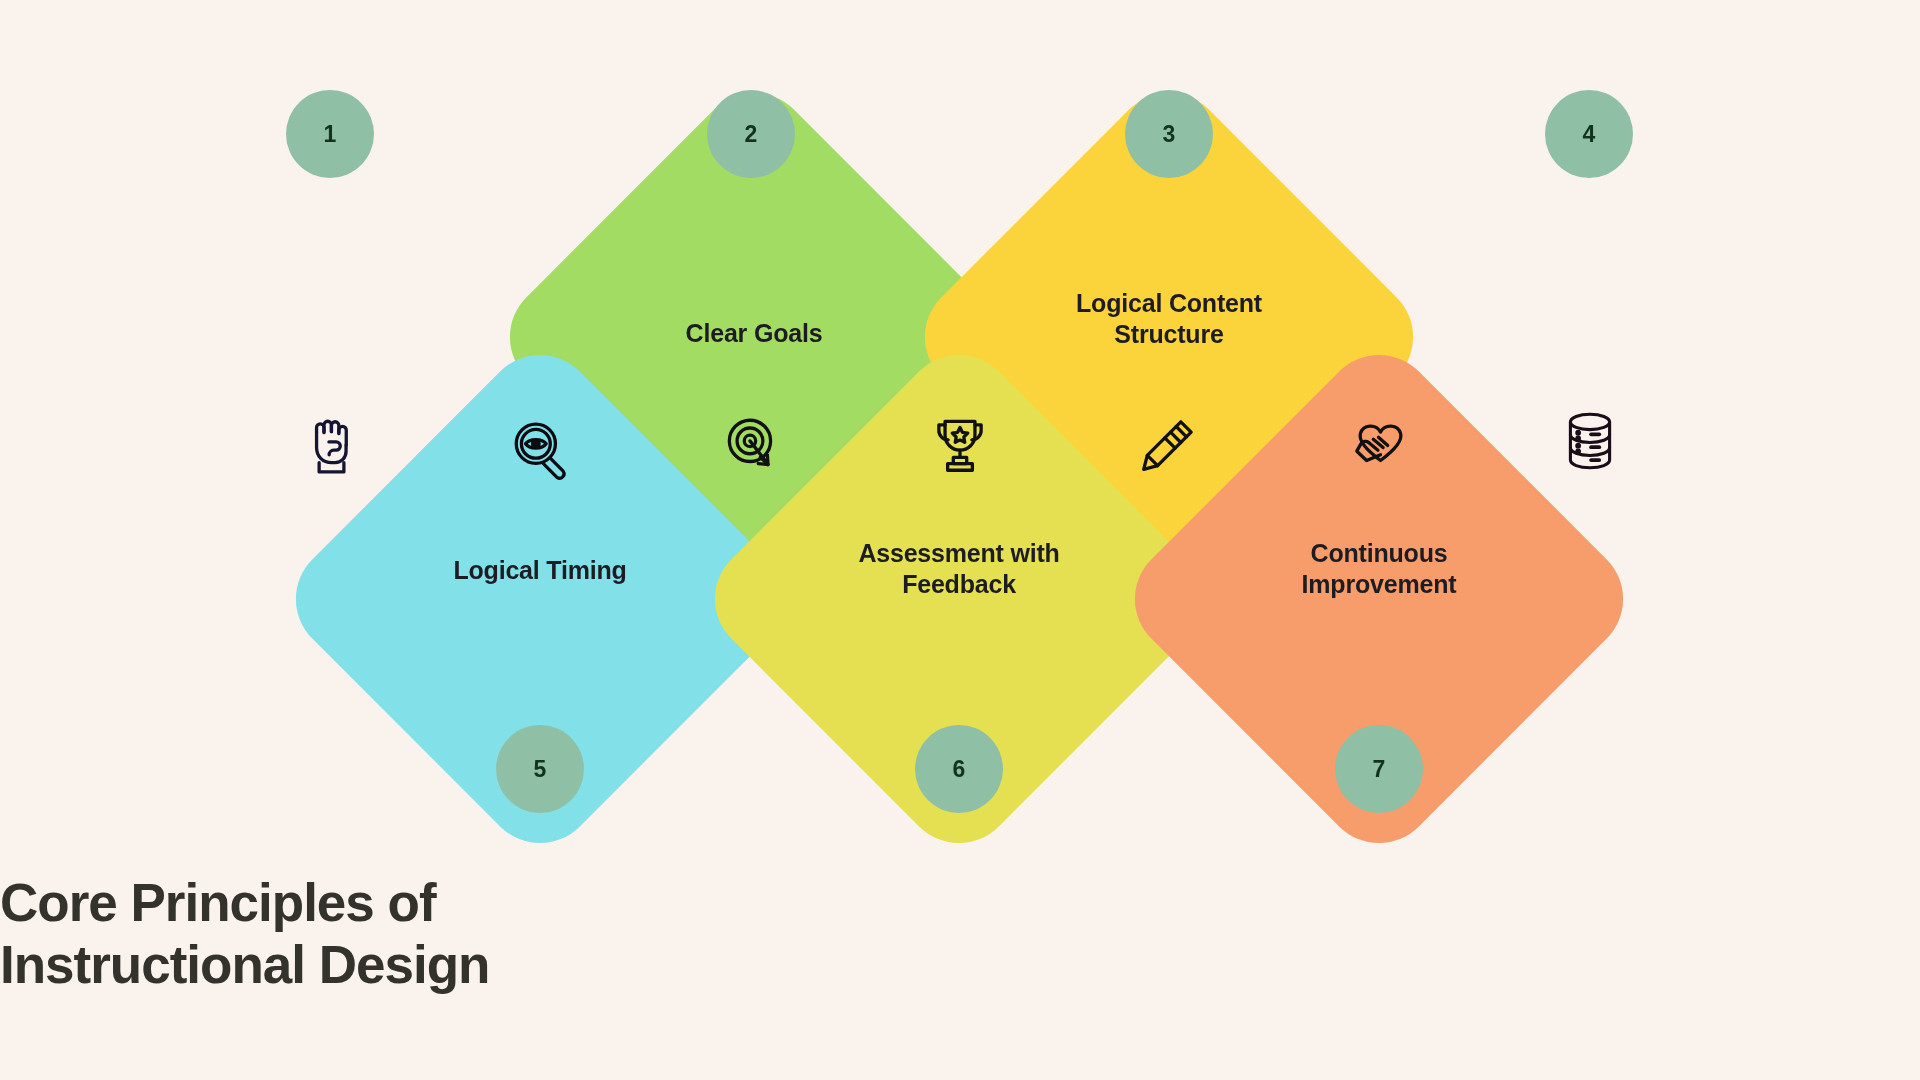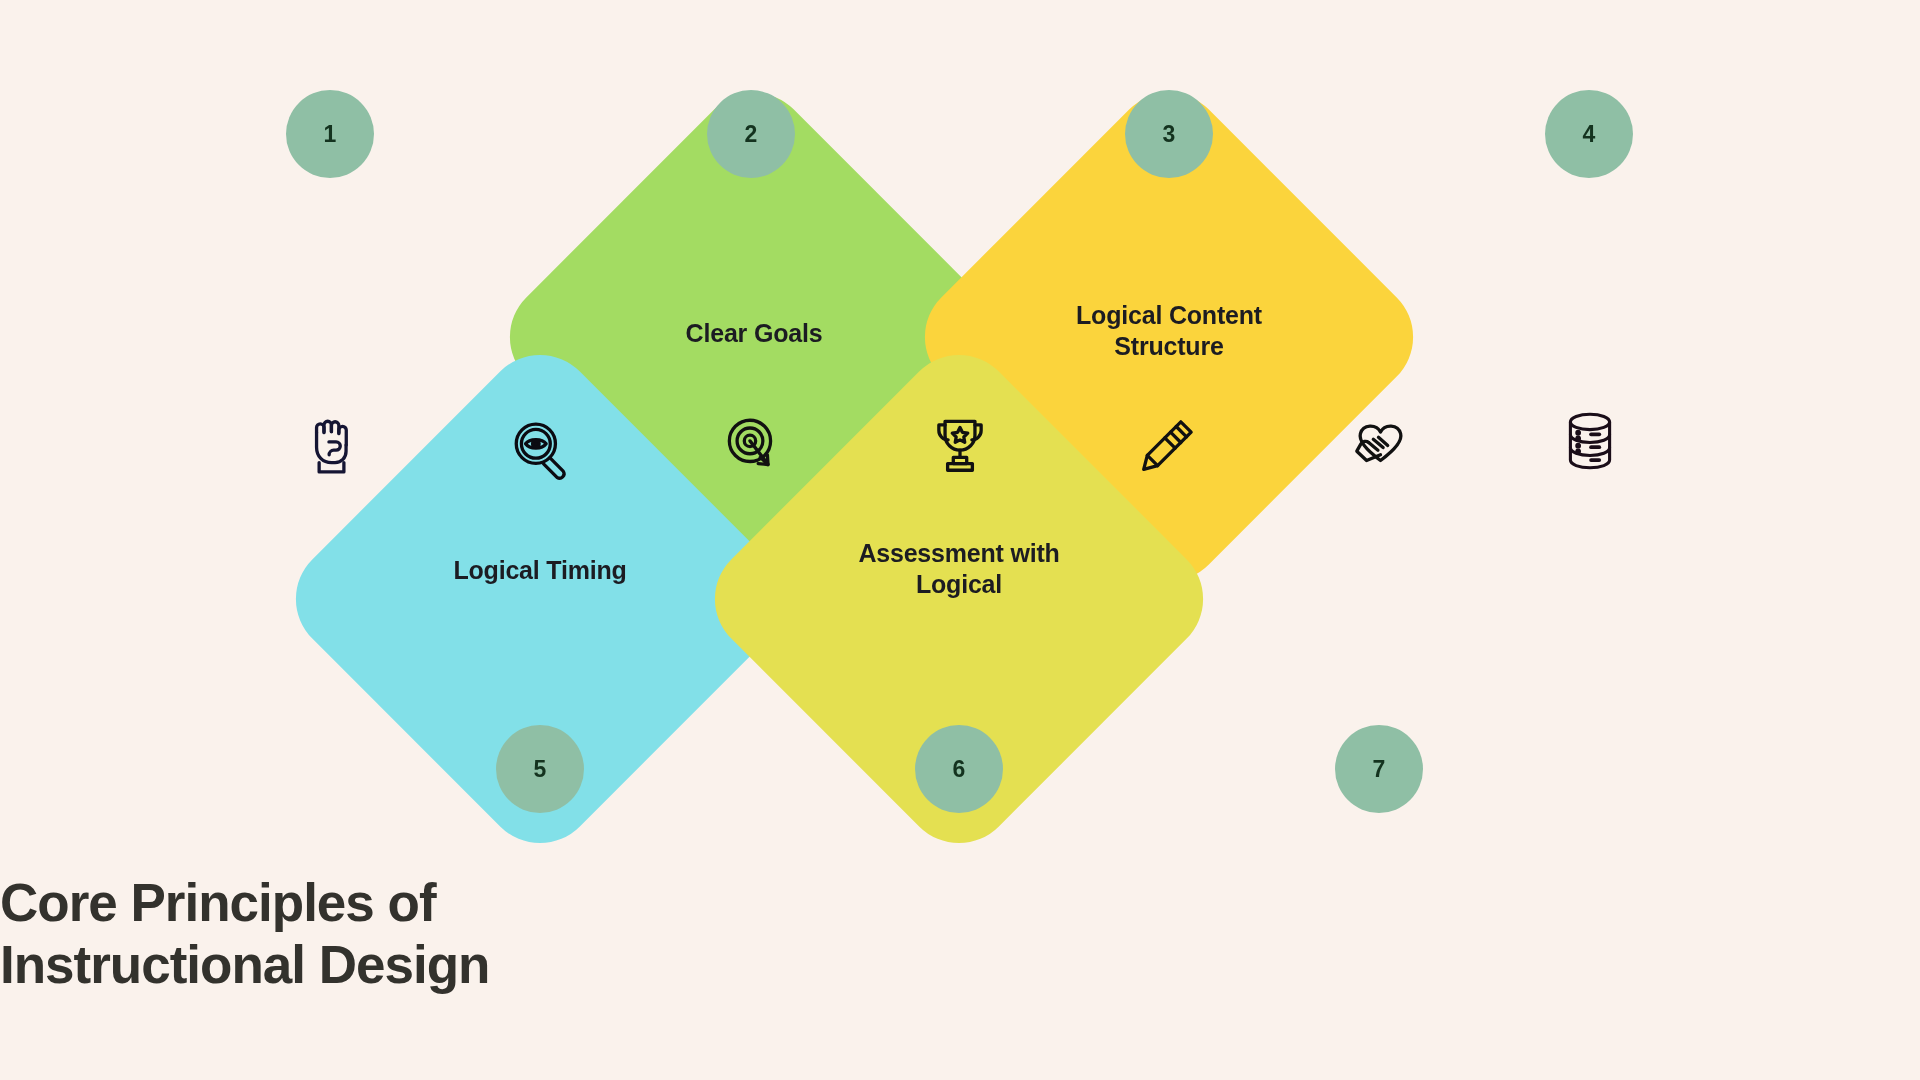--- a/index.html
+++ b/index.html
@@ -40,21 +40,21 @@
     text-align: center;
     font-weight: 700;
     font-size: 25px;
     line-height: 1.22;
     letter-spacing: -0.2px;
     color: #1C1C22;
     z-index: 3;
     white-space: pre-line;
   }
   .node.top .label { top: 170px; }
-  .node.top.two-line .label { top: 152px; }
+  .node.top.two-line .label { top: 140px; }
   .node.bottom .label { top: 145px; }
   .node.bottom.two-line .label { top: 128px; }
 
   
   .badge {
     position: absolute;
     width: 88px;
     height: 88px;
     border-radius: 50%;
     background: #8FBFA5;
@@ -179,37 +179,42 @@
       <circle cx="27" cy="25" r="14"></circle>
       <path d="M17 25 c4 -5.5 16 -5.5 20 0 c-4 5.5 -16 5.5 -20 0 z"></path>
       <circle cx="27" cy="25" r="3.2" fill="#0B0B12"></circle>
       <path d="M40.5 38.5 l13 13 a4.3 4.3 0 0 1 -6 6 l-13 -13"></path>
     </svg>
   </div>
 
   <div class="node bottom two-line" style="left:770px; top:410px;">
     <div class="shape" style="background:#E4E051;"></div>
     <div class="label">Assessment with
-Logical</div>
+Feedback</div>
   </div>
   <div class="badge" style="left:915px; top:725px;">
     <span>6</span>
   </div>
   <div class="icon" style="left:927px; top:412px;">
     <svg viewBox="0 0 64 64" fill="none" stroke="#111" stroke-width="3.2" stroke-linecap="round" stroke-linejoin="round">
       <path d="M17.5 9 h29 v13.5 c0 8 -6.5 14.5 -14.5 14.5 s-14.5 -6.5 -14.5 -14.5 z"></path>
       <path d="M17.5 12.5 h-6 v5.5 c0 5 4 9 9 9"></path>
       <path d="M46.5 12.5 h6 v5.5 c0 5 -4 9 -9 9"></path>
       <path d="M32 37 v7"></path>
       <path d="M25.5 44 h13 v6 h-13 z"></path>
       <path d="M20 50 h24 v6.5 h-24 z"></path>
       <path d="M32 15 l2.3 4.7 5.2 0.8 -3.8 3.7 0.9 5.2 -4.6 -2.4 -4.6 2.4 0.9 -5.2 -3.8 -3.7 5.2 -0.8 z"></path>
     </svg>
   </div>
 
+  <div class="node bottom two-line" style="left:1190px; top:410px;">
+    <div class="shape" style="background:#F79D6B;"></div>
+    <div class="label">Continuous
+Improvement</div>
+  </div>
   <div class="badge" style="left:1335px; top:725px;">
     <span>7</span>
   </div>
   <div class="icon" style="left:1347px; top:412px;">
     <svg viewBox="0 0 64 64" fill="none" stroke="#111" stroke-width="3.2" stroke-linecap="round" stroke-linejoin="round">
       <path d="M32.5 19.5 c-4 -8 -17 -8 -19.5 1.5 c-2 7.5 6 16 19.5 26 c13.5 -10 21.5 -18.5 19.5 -26 c-2.5 -9.5 -15.5 -9.5 -19.5 -1.5 z"></path>
       <path d="M21 29.5 l9 7.5"></path>
       <path d="M25.5 26.5 l9.5 8"></path>
       <path d="M30.5 24.5 l9 8"></path>
       <path d="M21 29.5 c-2.5 -2 -6 -1 -7.5 1.5 l-4 7 9.5 9 13.5 -5.5"></path>

